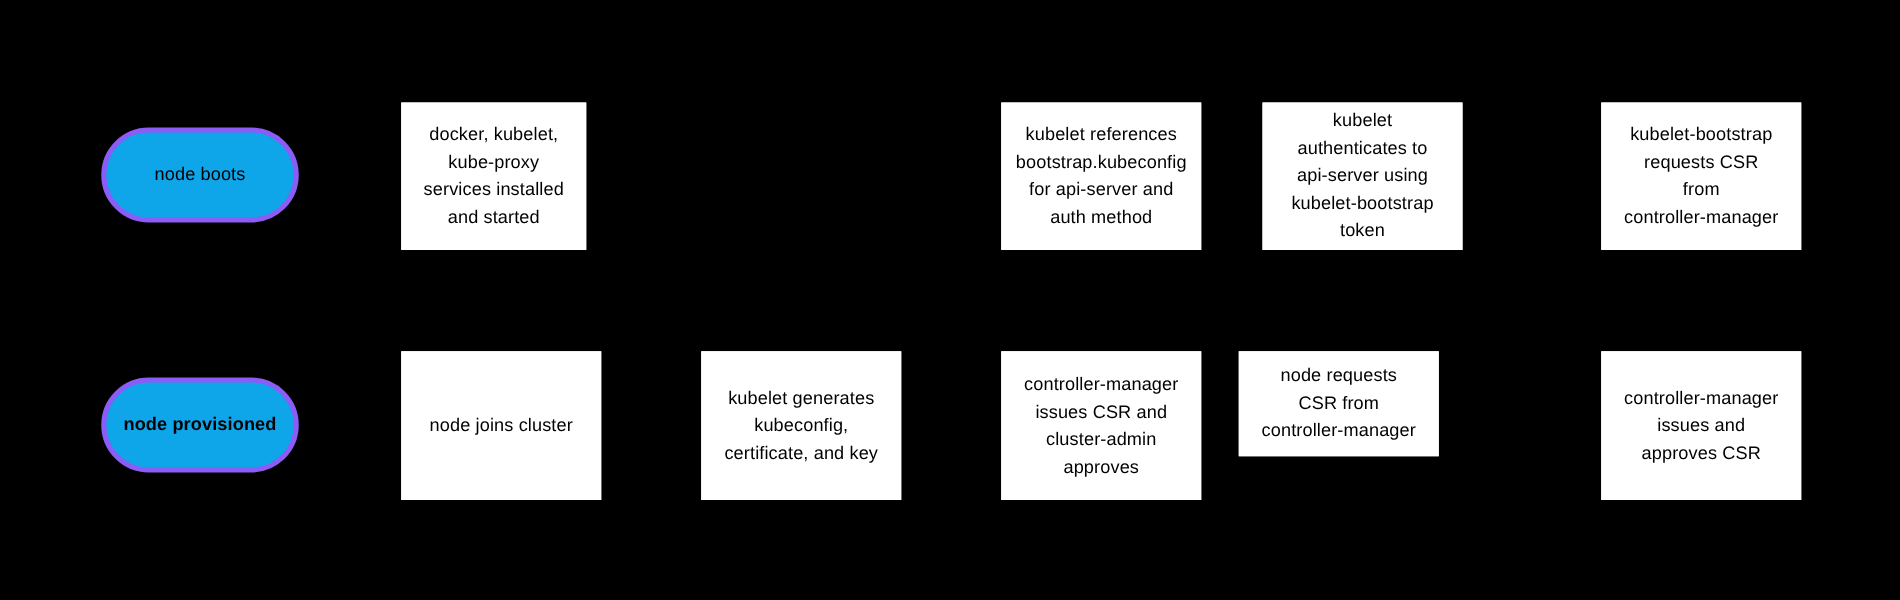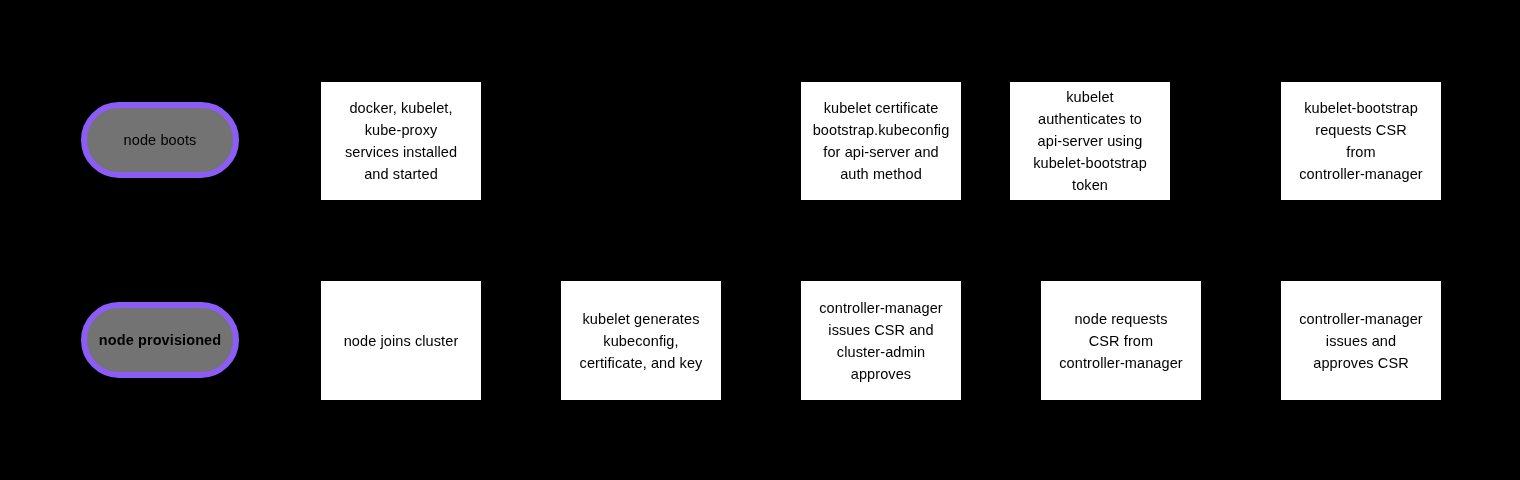--- a/index.html
+++ b/index.html
@@ -38,22 +38,22 @@
   }
 
   
   .node.box {
     background: #ffffff;
     border: 1px solid #ffffff;
   }
 
   
   .node.pill {
-    background: #737373;
-    border: 6px solid #8b5cf6;
+    background: #0ea5e9;
+    border: 4px solid #8b5cf6;
     border-radius: 999px;
     justify-content: center;
   }
 
   
   .node.diamond {
     background: transparent;
     border: none;
   }
   .diamond .diamond-shape {
@@ -86,30 +86,30 @@
 </style>
 </head>
 <body>
 
 <div id="canvas">
 
   <div class="node pill" style="left:81px; top:102px; width:158px; height:76px;">
     <span class="label">node boots</span>
   </div>
 
-  <div class="node box" style="left:321px; top:82px; width:160px; height:118px;">
+  <div class="node box" style="left:321px; top:82px; width:148px; height:118px;">
     <span class="label">docker, kubelet,
 kube-proxy
 services installed
 and started</span>
   </div>
 
 
   <div class="node box overflow-clip" style="left:801px; top:82px; width:160px; height:118px;">
-    <span class="label">kubelet certificate
+    <span class="label">kubelet references
 bootstrap.kubeconfig
 for api-server and
 auth method</span>
   </div>
 
   <div class="node box" style="left:1010px; top:82px; width:160px; height:118px;">
     <span class="label">kubelet
 authenticates to
 api-server using
 kubelet-bootstrap
@@ -137,21 +137,21 @@
 certificate, and key</span>
   </div>
 
   <div class="node box" style="left:801px; top:281px; width:160px; height:119px;">
     <span class="label">controller-manager
 issues CSR and
 cluster-admin
 approves</span>
   </div>
 
-  <div class="node box" style="left:1041px; top:281px; width:160px; height:119px;">
+  <div class="node box" style="left:991px; top:281px; width:160px; height:84px;">
     <span class="label">node requests
 CSR from
 controller-manager</span>
   </div>
 
   <div class="node box" style="left:1281px; top:281px; width:160px; height:119px;">
     <span class="label">controller-manager
 issues and
 approves CSR</span>
   </div>

